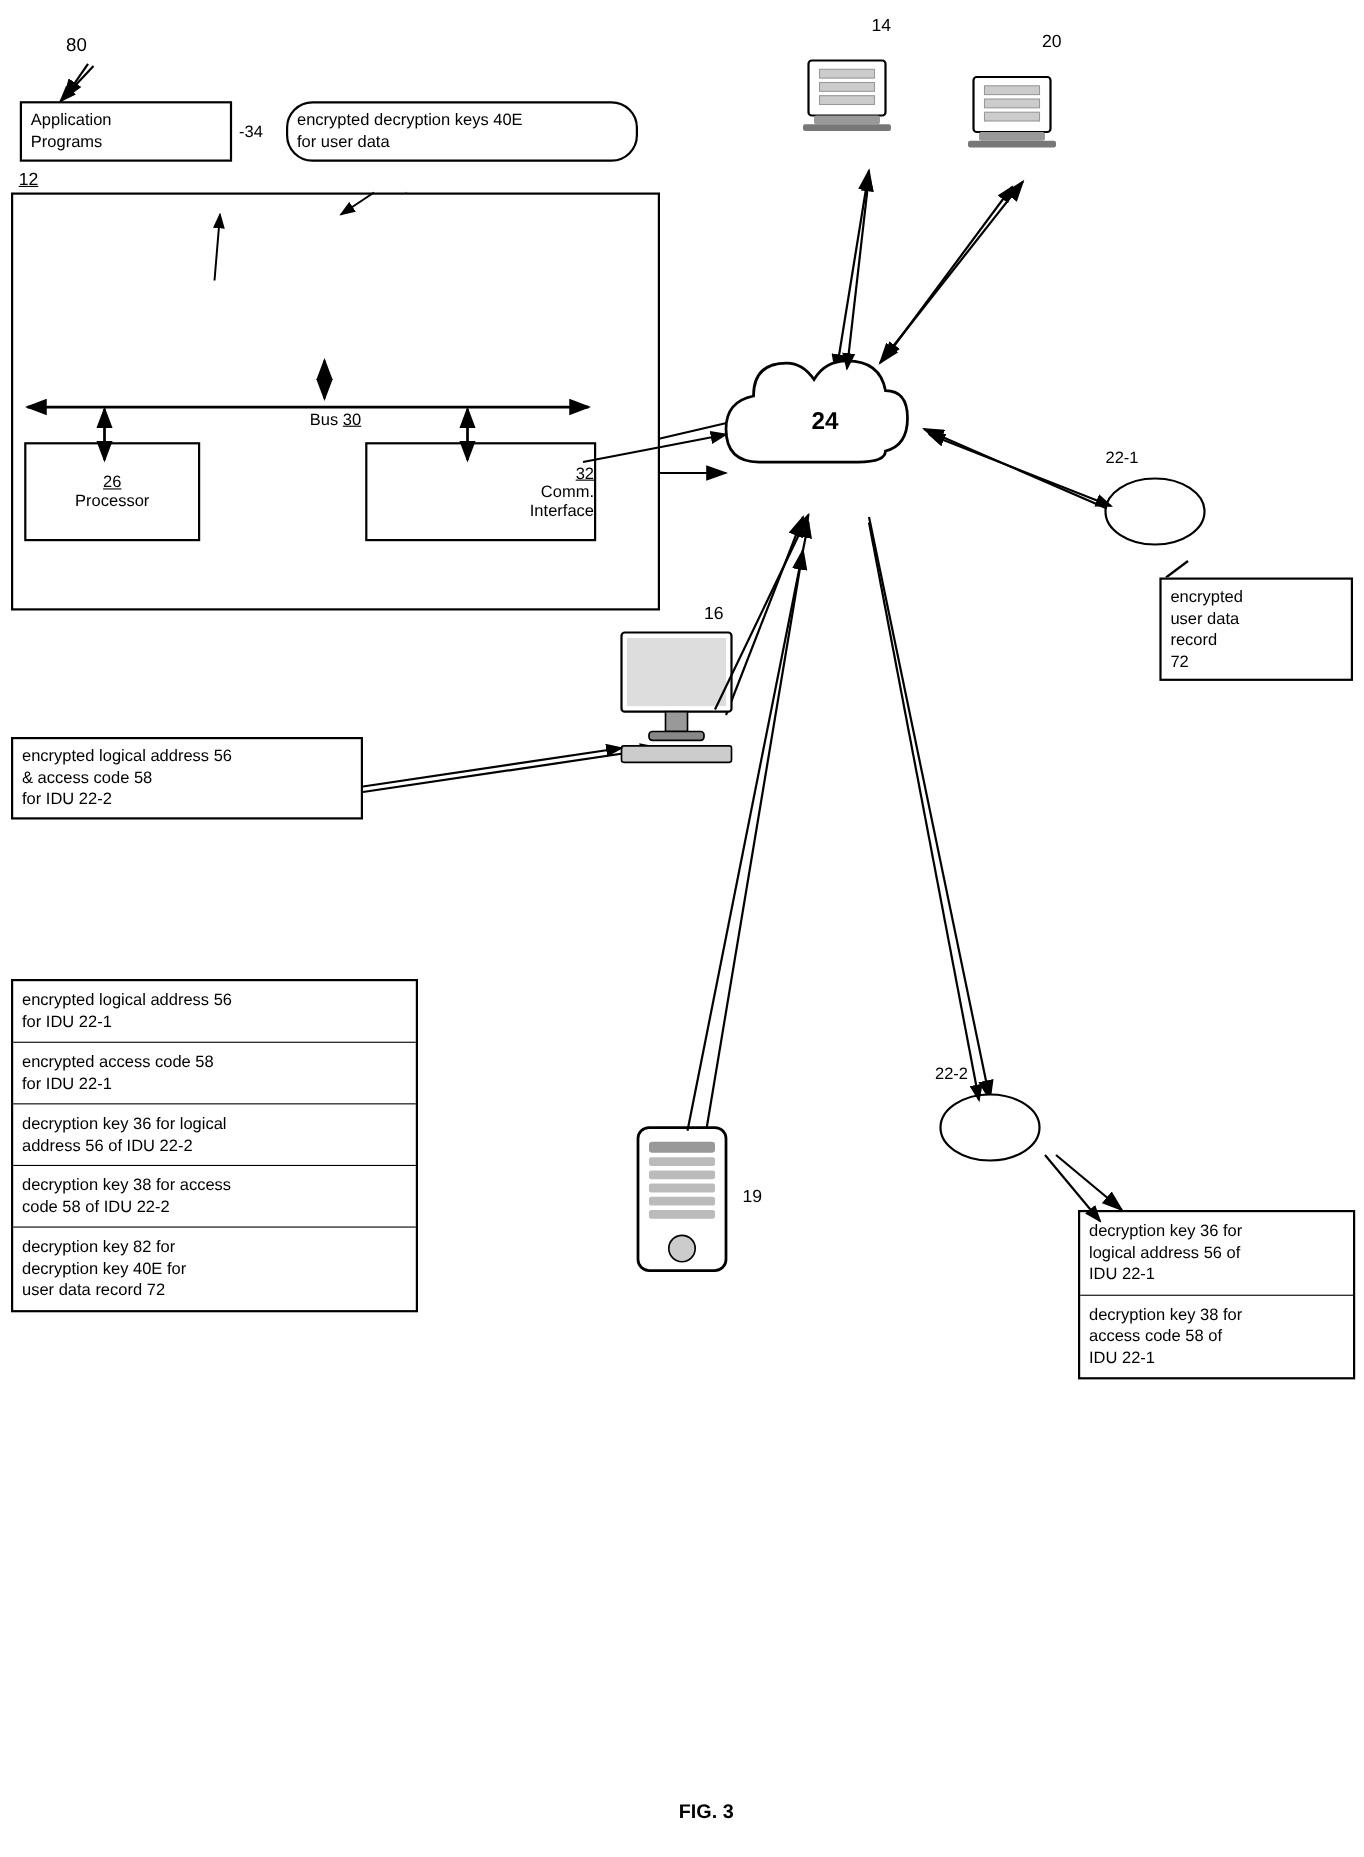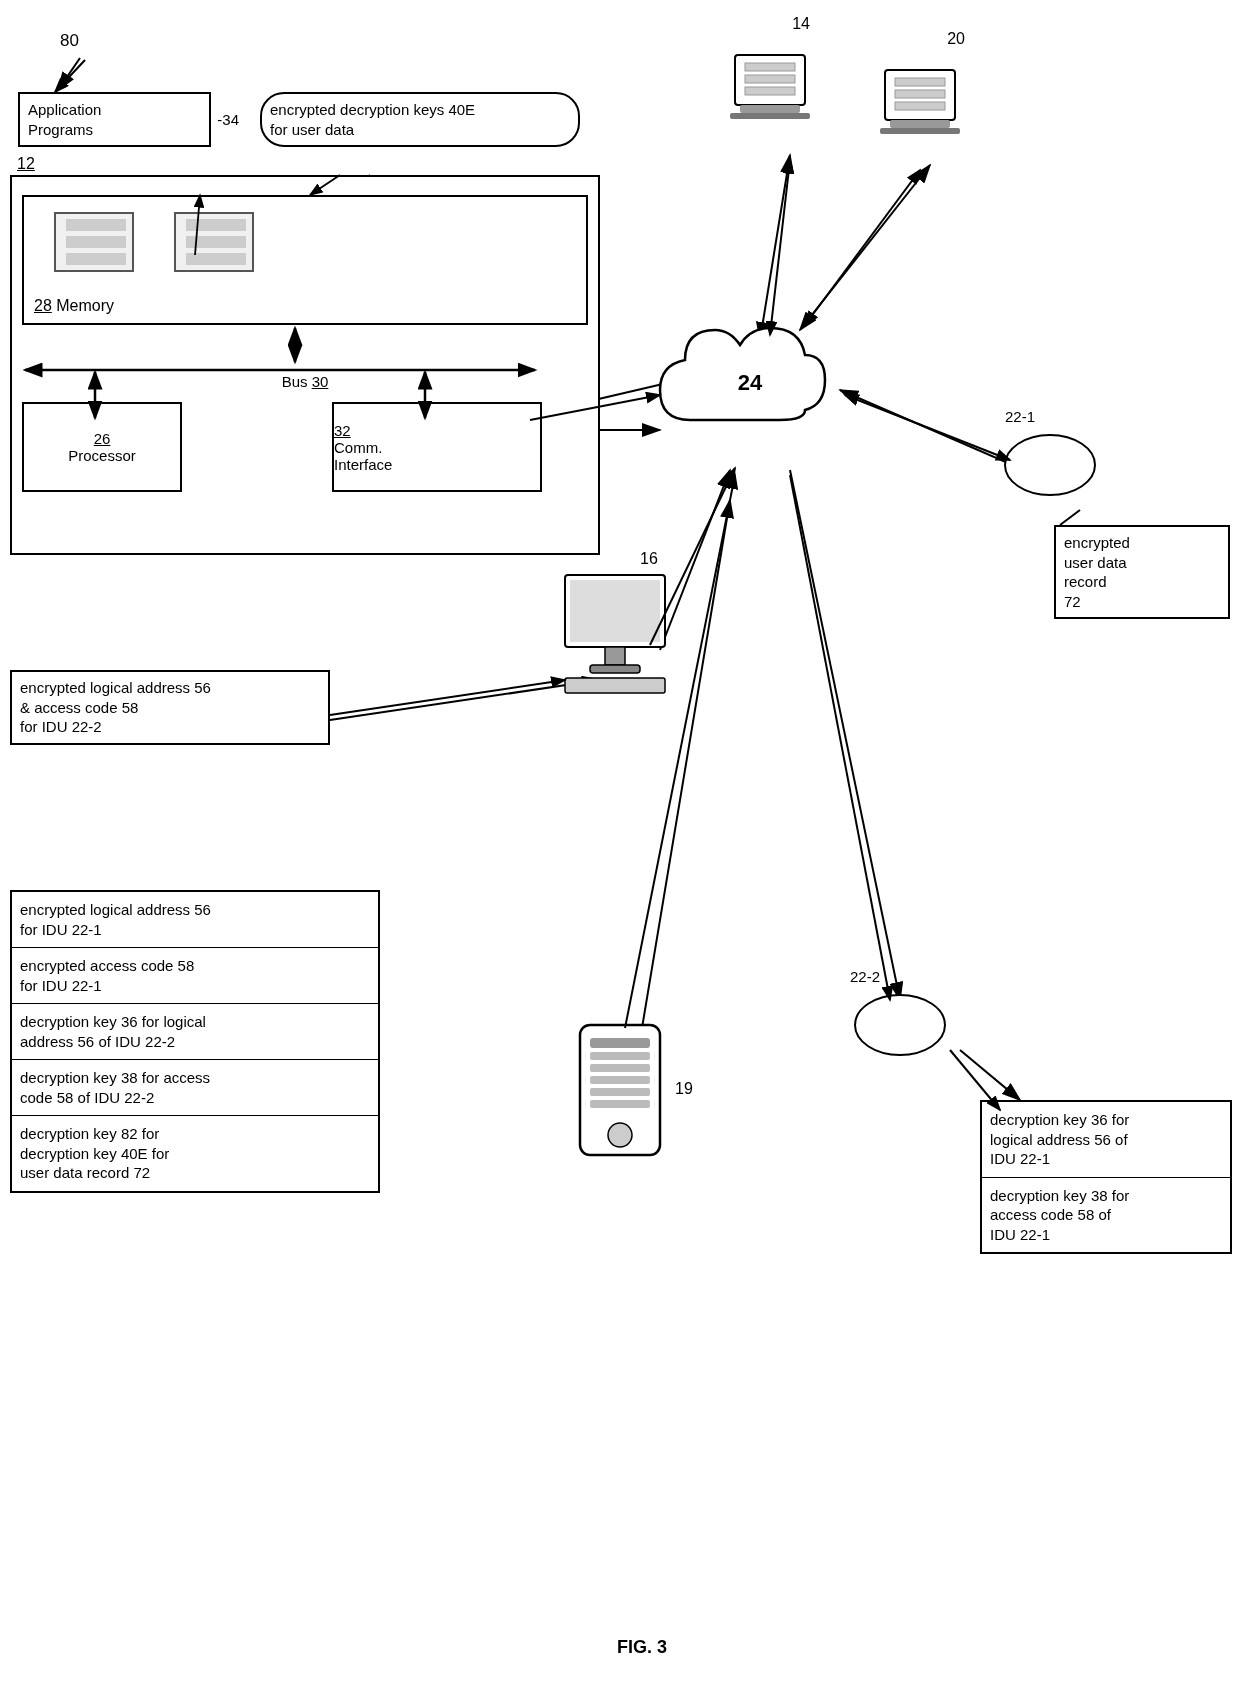--- a/index.html
+++ b/index.html
@@ -122,47 +122,32 @@
   </div>
 
   <div class="label-box" style="top:92px; left:260px; width:320px;border-radius:24px;">
     <span>encrypted decryption keys 40E<br>for user data</span>
   </div>
 
   <div class="device-box-12">
 
     <span style="position:absolute; top:-22px; left:5px; font-size:16px; text-decoration:underline;">12</span>
 
-    <div style="position:absolute; top:18px; left:10px; right:10px; height:130px; border:2px solid #000;">
-
-      <div style="position:absolute; top:15px; left:30px; width:80px; height:60px; border:2px solid #555; background:#f0f0f0;">
-        <div style="position:absolute; top:5px; left:10px; width:60px; height:12px; background:#ccc;"></div>
-        <div style="position:absolute; top:22px; left:10px; width:60px; height:12px; background:#ccc;"></div>
-        <div style="position:absolute; top:39px; left:10px; width:60px; height:12px; background:#ccc;"></div>
-      </div>
-      <div style="position:absolute; top:15px; left:150px; width:80px; height:60px; border:2px solid #555; background:#f0f0f0;">
-        <div style="position:absolute; top:5px; left:10px; width:60px; height:12px; background:#ccc;"></div>
-        <div style="position:absolute; top:22px; left:10px; width:60px; height:12px; background:#ccc;"></div>
-        <div style="position:absolute; top:39px; left:10px; width:60px; height:12px; background:#ccc;"></div>
-      </div>
-
-      <span style="position:absolute; bottom:8px; left:10px; font-size:16px;"><span style="text-decoration:underline;">28</span> Memory</span>
-    </div>
 
     <div style="position:absolute; top:185px; left:10px; right:10px; height:28px; display:flex; align-items:flex-end; justify-content:center;">
 
       <span style="font-size:15px;">Bus <span style="text-decoration:underline;">30</span></span>
     </div>
 
     <div style="position:absolute; top:225px; left:10px; width:160px; height:90px; border:2px solid #000; display:flex; flex-direction:column; align-items:center; justify-content:center;">
       <span style="font-size:15px; text-decoration:underline;">26</span>
       <span style="font-size:15px;">Processor</span>
     </div>
 
-    <div style="position:absolute; top:225px; left:320px; width:210px; height:90px; border:2px solid #000; display:flex; flex-direction:column; align-items:flex-start; justify-content:center;">
+    <div style="position:absolute; top:225px; left:320px; width:210px; height:90px; border:2px solid #000; display:flex; flex-direction:column; align-items:flex-end; justify-content:center;">
       <span style="font-size:15px; text-decoration:underline;">32</span>
       <span style="font-size:15px;">Comm.</span>
       <span style="font-size:15px;">Interface</span>
     </div>
 
   </div>
 
   <div style="position:absolute; top:35px; left:720px; width:100px; height:110px;">
     
     <svg width="100" height="110" viewBox="0 0 100 110" xmlns="http://www.w3.org/2000/svg">

